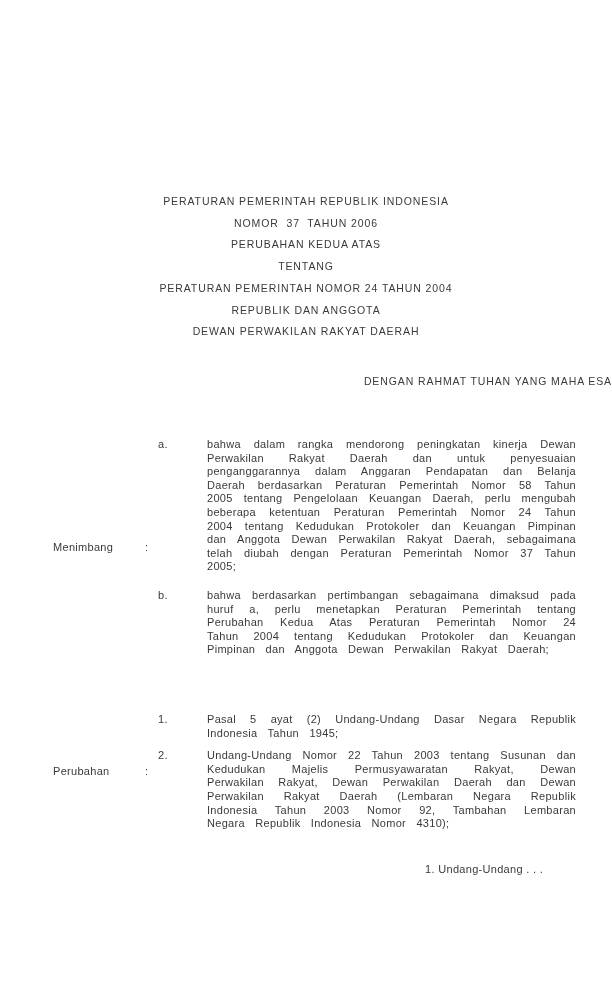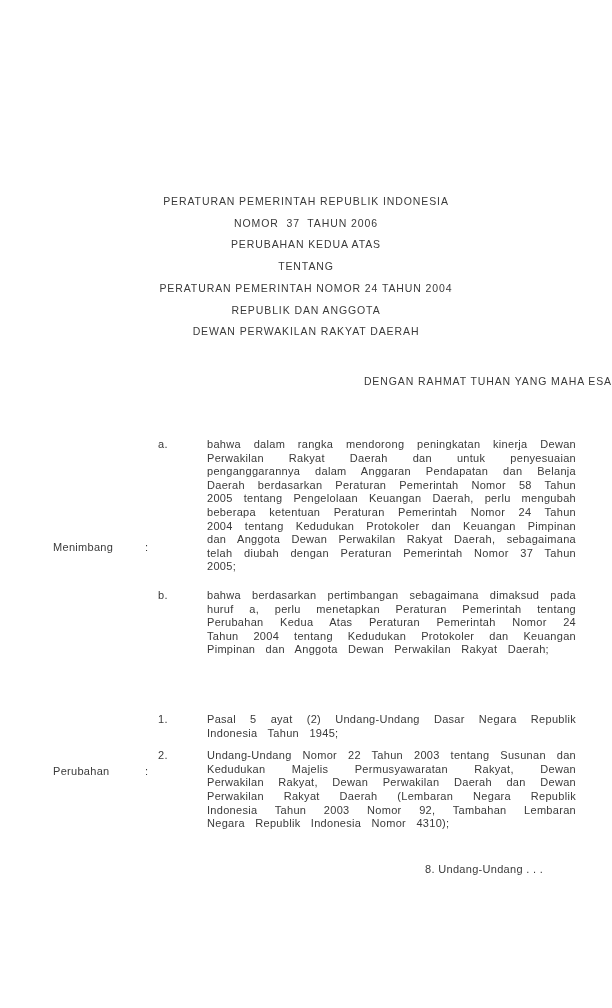--- a/index.html
+++ b/index.html
@@ -125,15 +125,15 @@
         <div class="item-marker">1.</div>
         <div class="item-text">Pasal 5 ayat (2) Undang-Undang Dasar Negara Republik Indonesia Tahun 1945;</div>
       </div>
       <div class="item">
         <div class="item-marker">2.</div>
         <div class="item-text">Undang-Undang Nomor 22 Tahun 2003 tentang Susunan dan Kedudukan Majelis Permusyawaratan Rakyat, Dewan Perwakilan Rakyat, Dewan Perwakilan Daerah dan Dewan Perwakilan Rakyat Daerah (Lembaran Negara Republik Indonesia Tahun 2003 Nomor 92, Tambahan Lembaran Negara Republik Indonesia Nomor 4310);</div>
       </div>
     </div>
   </div>
 
-  <div class="catchword">8. Undang-Undang . . .</div>
+  <div class="catchword">1. Undang-Undang . . .</div>
 
 </div>
 
 </body></html>

